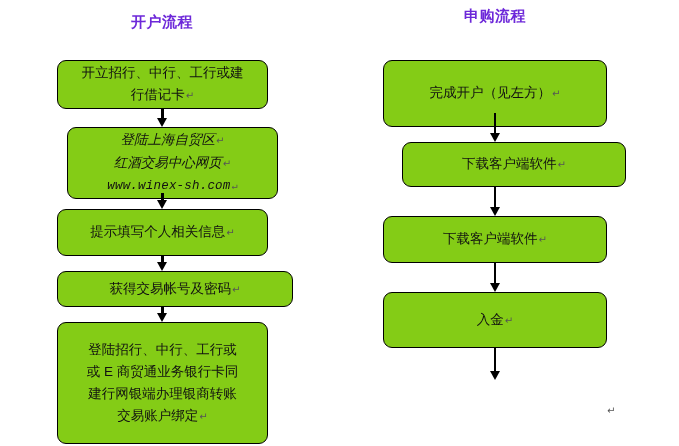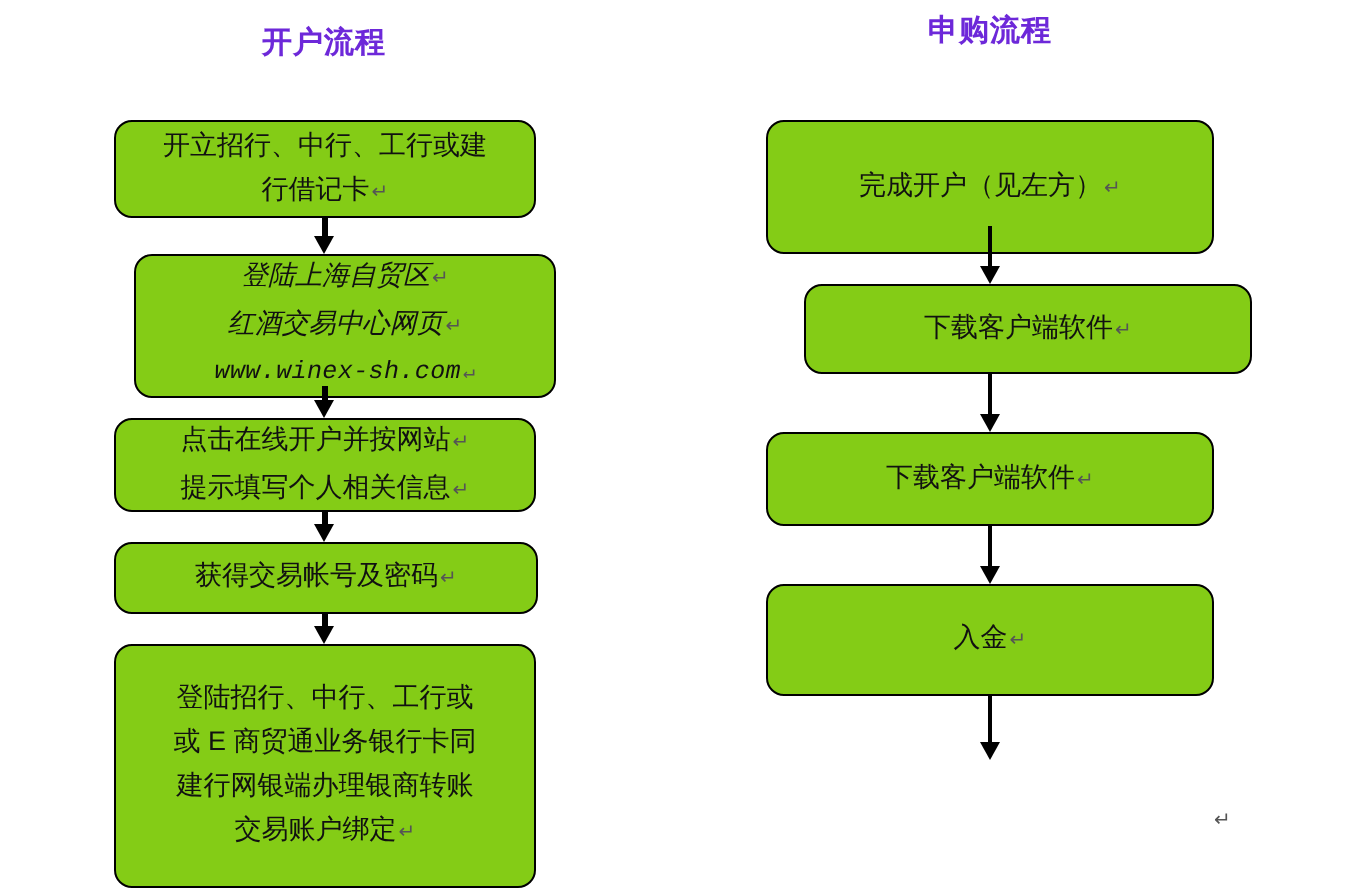--- a/index.html
+++ b/index.html
@@ -112,29 +112,28 @@
         <div class="flow-line"><span>红酒交易中心网页</span><span class="pilcrow">↵</span></div>
         <div class="flow-line mono"><span>www.winex-sh.com</span><span class="pilcrow">↵</span></div>
       </div>
     </div>
     <div class="connector" style="left: 162.5px; top: 193px; height: 16px;">
       <div class="shaft" style="height: 8px;"></div>
       <div class="head" style="top: 7px;"></div>
     </div>
     <div class="flow-box" style="left: 57px; top: 209px; width: 211px; height: 47px;">
       <div class="lines">
-        <div class="flow-line"><span>点击在线开户并按网站</span><span class="pilcrow">↵</span></div>
         <div class="flow-line"><span>提示填写个人相关信息</span><span class="pilcrow">↵</span></div>
       </div>
     </div>
     <div class="connector" style="left: 162.5px; top: 256px; height: 15px;">
       <div class="shaft" style="height: 7px;"></div>
       <div class="head" style="top: 6px;"></div>
     </div>
-    <div class="flow-box" style="left: 57px; top: 271px; width: 212px; height: 36px;">
+    <div class="flow-box" style="left: 57px; top: 271px; width: 236px; height: 36px;">
       <div class="lines">
         <div class="flow-line"><span>获得交易帐号及密码</span><span class="pilcrow">↵</span></div>
       </div>
     </div>
     <div class="connector" style="left: 162.5px; top: 307px; height: 15px;">
       <div class="shaft" style="height: 7px;"></div>
       <div class="head" style="top: 6px;"></div>
     </div>
     <div class="flow-box" style="left: 57px; top: 322px; width: 211px; height: 122px;">
       <div class="lines">

